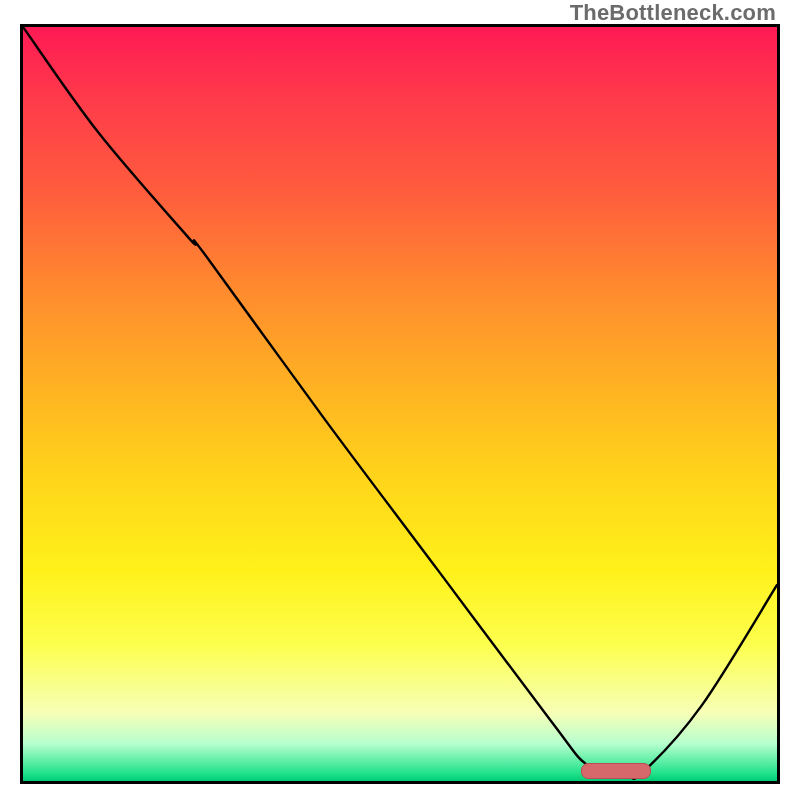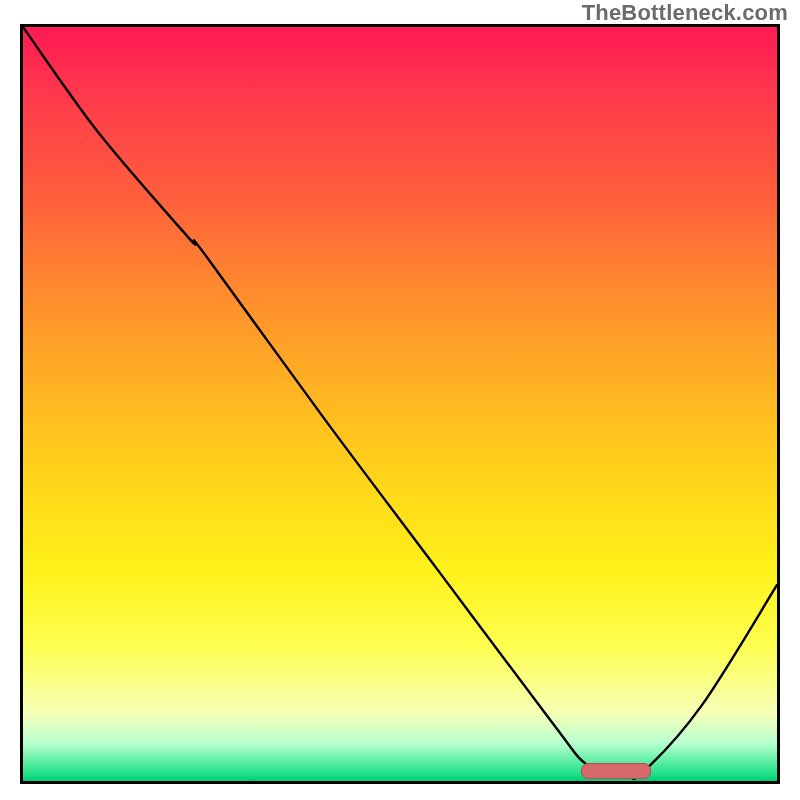--- a/index.html
+++ b/index.html
@@ -39,21 +39,21 @@
   }
   .curve {
     position: absolute;
     left: 0; top: 0;
     width: 100%;
     height: 100%;
     pointer-events: none;
   }
   .watermark {
     position: absolute;
-    right: 12px;
+    right: 24px;
     top: 0px;
     font-family: Arial, Helvetica, sans-serif;
     font-size: 22px;
     font-weight: 600;
     color: #6b6b6b;
     letter-spacing: 0.2px;
   }
   .indicator {
     position: absolute;
     width: 64px;

